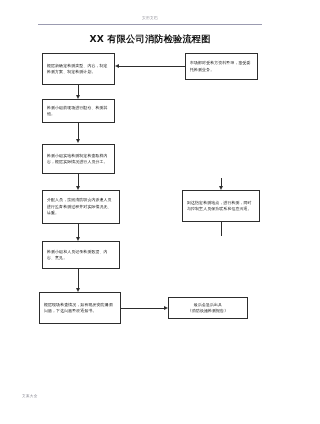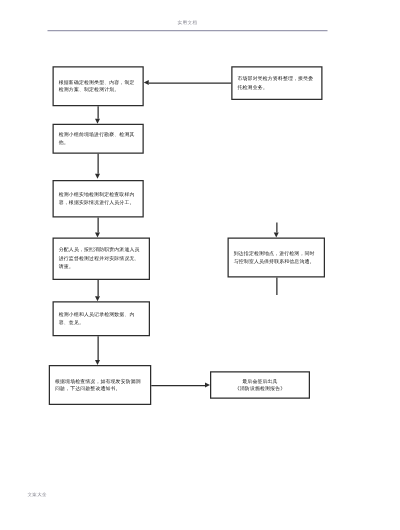--- a/index.html
+++ b/index.html
@@ -136,20 +136,21 @@
   }
 </style>
 </head>
 <body>
 
 <div class="page">
 
   <div class="header-wm">实用文档</div>
   <div class="header-rule"></div>
 
+  <div class="title">XX 有限公司消防检验流程图</div>
 
   <div class="box" id="box-plan">
     <span class="txt">根据新确定检测类型、内容，制定检测方案、制定检测计划。</span>
   </div>
 
   <div class="box" id="box-market">
     <span class="txt">市场部对受检方资料整理，接受委托检测业务。</span>
   </div>
 
   <div class="box" id="box-survey">

